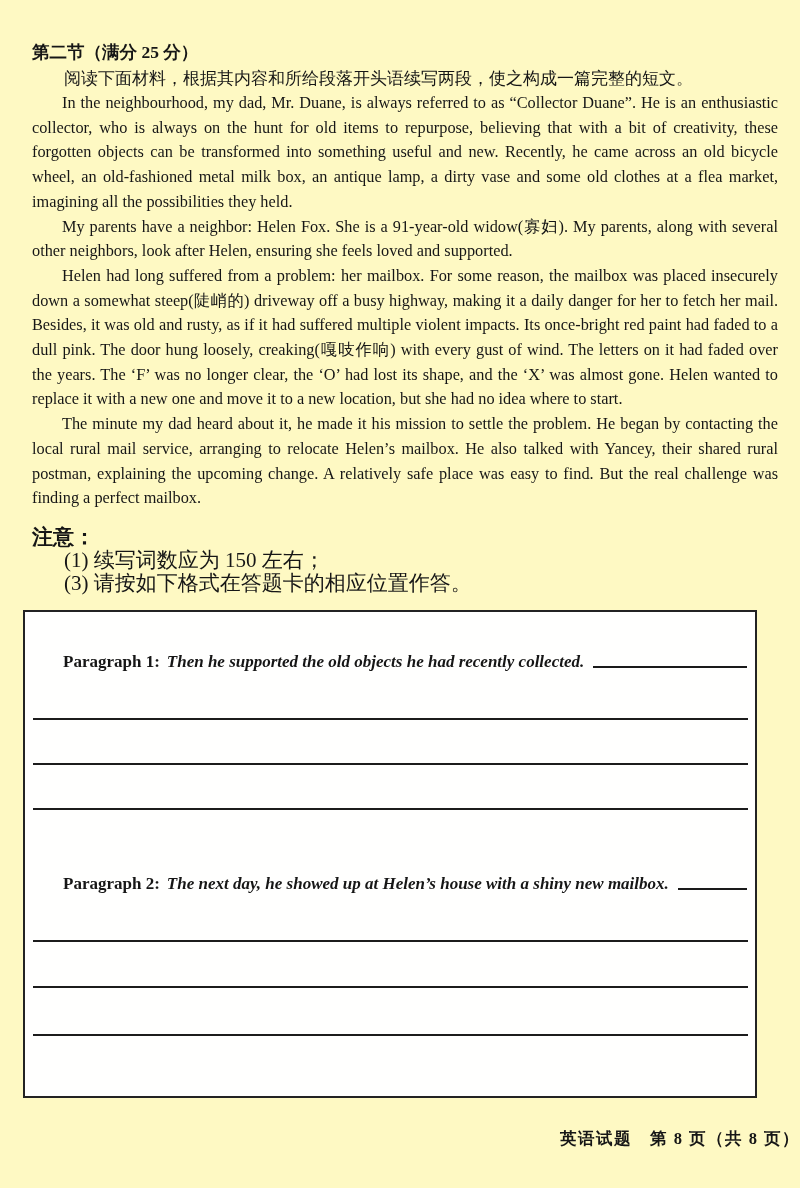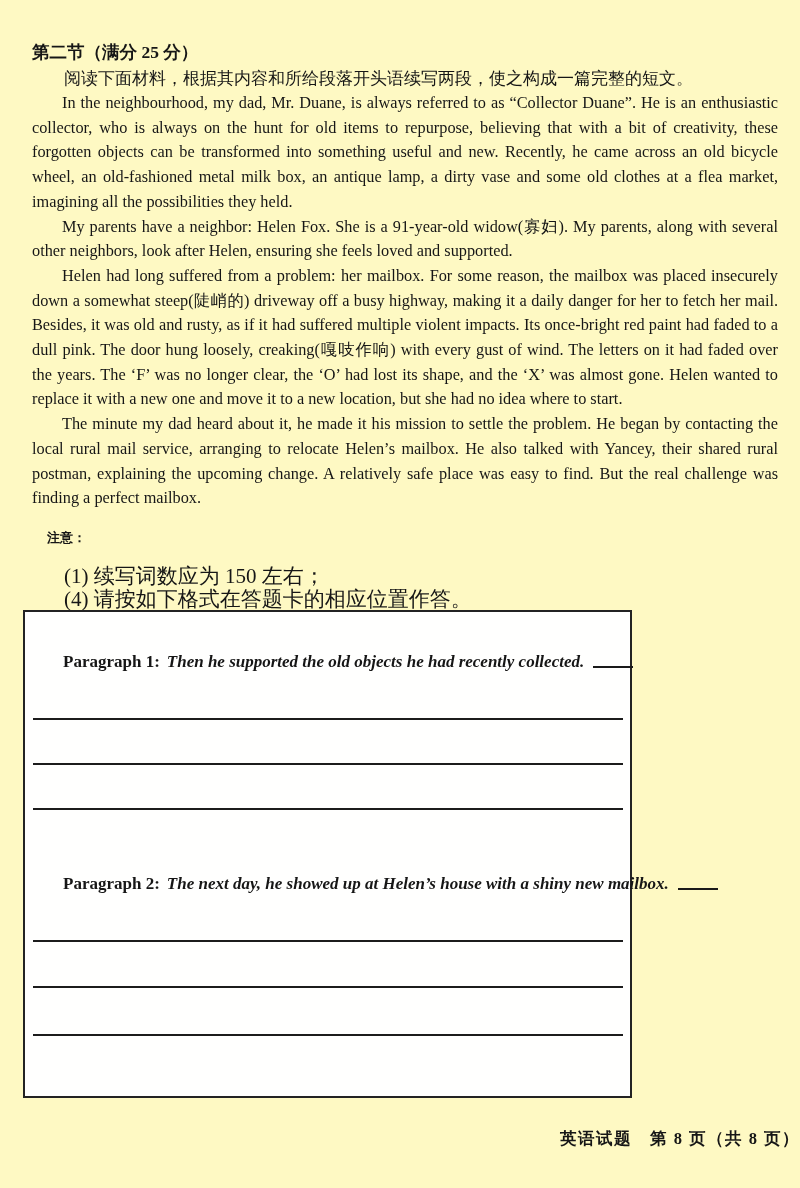--- a/index.html
+++ b/index.html
@@ -33,39 +33,39 @@
   }
   .passage p {
     font-size: 16.3px;
     line-height: 24.7px;
     text-align: justify;
     text-indent: 30px;
     margin: 0;
   }
   .notes { margin-top: 14px; }
   .notes-label {
-    font-size: 13px;
+    font-size: 21px;
     line-height: 24px;
-    margin: 15px;
+    margin: 0;
     font-weight: bold;
   }
   .notes ol {
     list-style: none;
     margin: 0;
     padding: 0 0 0 32px;
   }
   .notes li {
     font-size: 21px;
     line-height: 23.5px;
   }
   .answer-box {
     position: absolute;
     left: 23px;
     top: 610px;
-    width: 609px;
+    width: 734px;
     height: 488px;
     border: 2px solid #232323;
     box-sizing: border-box;
     background: #fffffe;
   }
   .ans-row {
     position: absolute;
     left: 38px;
     right: 8px;
     display: flex;
@@ -125,21 +125,21 @@
       <p>In the neighbourhood, my dad, Mr. Duane, is always referred to as “Collector Duane”. He is an enthusiastic collector, who is always on the hunt for old items to repurpose, believing that with a bit of creativity, these forgotten objects can be transformed into something useful and new. Recently, he came across an old bicycle wheel, an old-fashioned metal milk box, an antique lamp, a dirty vase and some old clothes at a flea market, imagining all the possibilities they held.</p>
       <p>My parents have a neighbor: Helen Fox. She is a 91-year-old widow(寡妇). My parents, along with several other neighbors, look after Helen, ensuring she feels loved and supported.</p>
       <p>Helen had long suffered from a problem: her mailbox. For some reason, the mailbox was placed insecurely down a somewhat steep(陡峭的) driveway off a busy highway, making it a daily danger for her to fetch her mail. Besides, it was old and rusty, as if it had suffered multiple violent impacts. Its once-bright red paint had faded to a dull pink. The door hung loosely, creaking(嘎吱作响) with every gust of wind. The letters on it had faded over the years. The ‘F’ was no longer clear, the ‘O’ had lost its shape, and the ‘X’ was almost gone. Helen wanted to replace it with a new one and move it to a new location, but she had no idea where to start.</p>
       <p>The minute my dad heard about it, he made it his mission to settle the problem. He began by contacting the local rural mail service, arranging to relocate Helen’s mailbox. He also talked with Yancey, their shared rural postman, explaining the upcoming change. A relatively safe place was easy to find. But the real challenge was finding a perfect mailbox.</p>
     </div>
 
     <div class="notes">
       <p class="notes-label">注意：</p>
       <ol>
         <li>(1) 续写词数应为 150 左右；</li>
-        <li>(4) 请按如下格式在答题卡的相应位置作答。</li>
+        <li>(3) 请按如下格式在答题卡的相应位置作答。</li>
       </ol>
     </div>
   </div>
 
   <div class="answer-box">
 
     <div class="ans-row row1">
       <span class="ans-label">Paragraph 1:</span>
       <span class="ans-opening">Then he supported the old objects he had recently collected.</span>
       <span class="ans-fill"></span>

